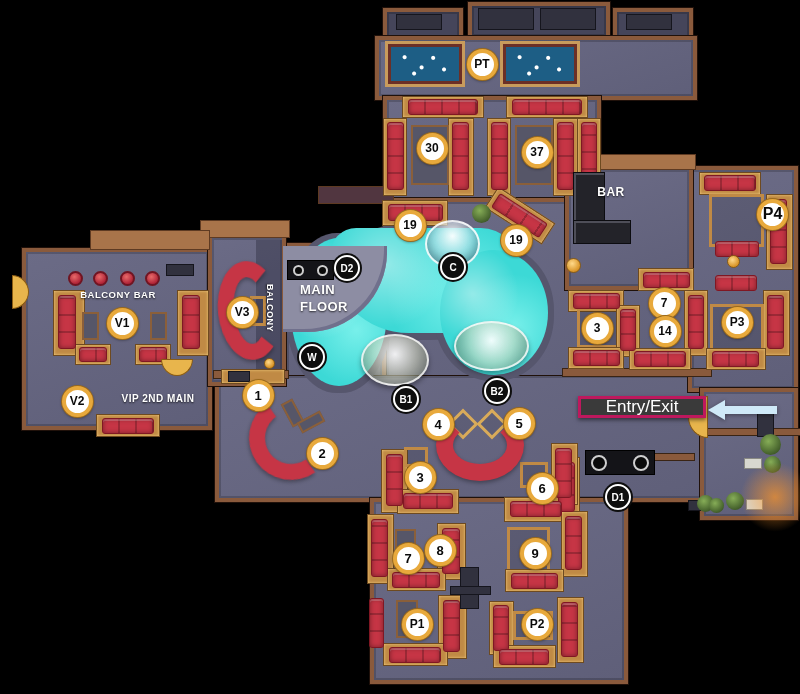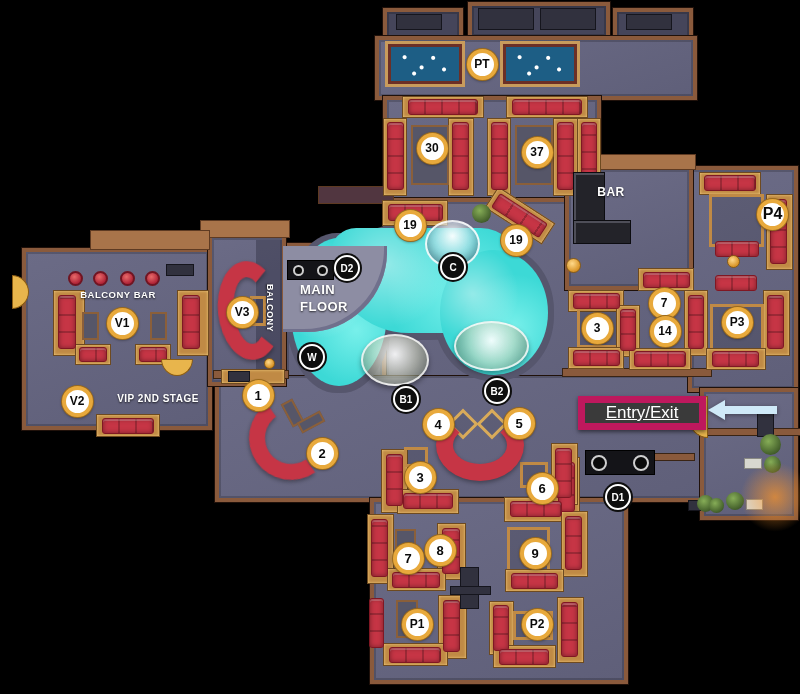--- a/index.html
+++ b/index.html
@@ -65,23 +65,23 @@
   .glow{position:absolute;border-radius:50%;z-index:18;
         background:radial-gradient(circle,rgba(255,150,40,.7),rgba(255,150,40,0) 70%);}
   .badge{position:absolute;border-radius:50%;display:flex;align-items:center;justify-content:center;
          font-weight:bold;z-index:40;cursor:pointer;box-sizing:border-box;}
   .badge.gold{background:#fff;border:4px solid #e8a93c;color:#0a0a0a;
               box-shadow:0 0 0 1px #9a6a1e,0 1px 3px rgba(0,0,0,.5);}
   .badge.dark{background:#0e0e0e;border:2px solid #fff;color:#fff;
               box-shadow:0 0 0 2px #0e0e0e;}
   .mlabel{position:absolute;color:#fff;font-weight:bold;text-shadow:0 1px 2px rgba(0,0,0,.75);
           white-space:pre-line;z-index:35;letter-spacing:.5px;line-height:1.3;}
-  .entry-sign{position:absolute;left:578px;top:396px;width:128px;height:34px;background:#3a3a3a;
-          border:7px solid #be185d;color:#fff;display:flex;align-items:center;justify-content:center;
-          font-size:17px;z-index:36;box-shadow:0 2px 4px rgba(0,0,0,.5);box-sizing:border-box;text-decoration:underline;}
+  .entry-sign{position:absolute;left:578px;top:396px;width:128px;height:22px;background:#3a3a3a;
+          border:3px solid #be185d;color:#fff;display:flex;align-items:center;justify-content:center;
+          font-size:17px;z-index:36;box-shadow:0 2px 4px rgba(0,0,0,.5);box-sizing:border-box;}
   .entry-arrow{position:absolute;left:708px;top:400px;display:flex;align-items:center;z-index:36;
           filter:drop-shadow(0 1px 2px rgba(0,0,0,.4));}
   .entry-arrow .head{width:0;height:0;border-top:10px solid transparent;
           border-bottom:10px solid transparent;border-right:17px solid #cfe9f8;}
   .entry-arrow .shaft{width:52px;height:8px;background:#cfe9f8;}
 </style>
 </head>
 <body>
 
 <div id="map">
@@ -294,15 +294,15 @@
     <div class="badge dark" style="left: 334px; top: 255px; width: 26px; height: 26px; font-size: 10px;">D2</div>
     <div class="badge dark" style="left: 440px; top: 254px; width: 26px; height: 26px; font-size: 10px;">C</div>
     <div class="badge dark" style="left: 299px; top: 344px; width: 26px; height: 26px; font-size: 10px;">W</div>
     <div class="badge dark" style="left: 393px; top: 386px; width: 26px; height: 26px; font-size: 10px;">B1</div>
     <div class="badge dark" style="left: 484px; top: 378px; width: 26px; height: 26px; font-size: 10px;">B2</div>
     <div class="badge dark" style="left: 605px; top: 484px; width: 26px; height: 26px; font-size: 10px;">D1</div>
     <div class="mlabel" style="left: 611px; top: 193px; font-size: 12px; transform: translate(-50%, -50%);">BAR</div>
     <div class="mlabel" style="left: 324px; top: 299px; font-size: 13px; transform: translate(-50%, -50%); text-align: left;">MAIN
 FLOOR</div>
     <div class="mlabel" style="left: 118px; top: 295px; font-size: 9.5px; transform: translate(-50%, -50%);">BALCONY BAR</div>
-    <div class="mlabel" style="left: 158px; top: 398px; font-size: 10px; transform: translate(-50%, -50%);">VIP 2ND STAGE</div>
+    <div class="mlabel" style="left: 158px; top: 398px; font-size: 10px; transform: translate(-50%, -50%);">VIP 2ND MAIN</div>
     <div class="mlabel" style="left: 269px; top: 308px; font-size: 9px; transform: translate(-50%, -50%) rotate(90deg);">BALCONY</div>
   </div>
 
 </body></html>

